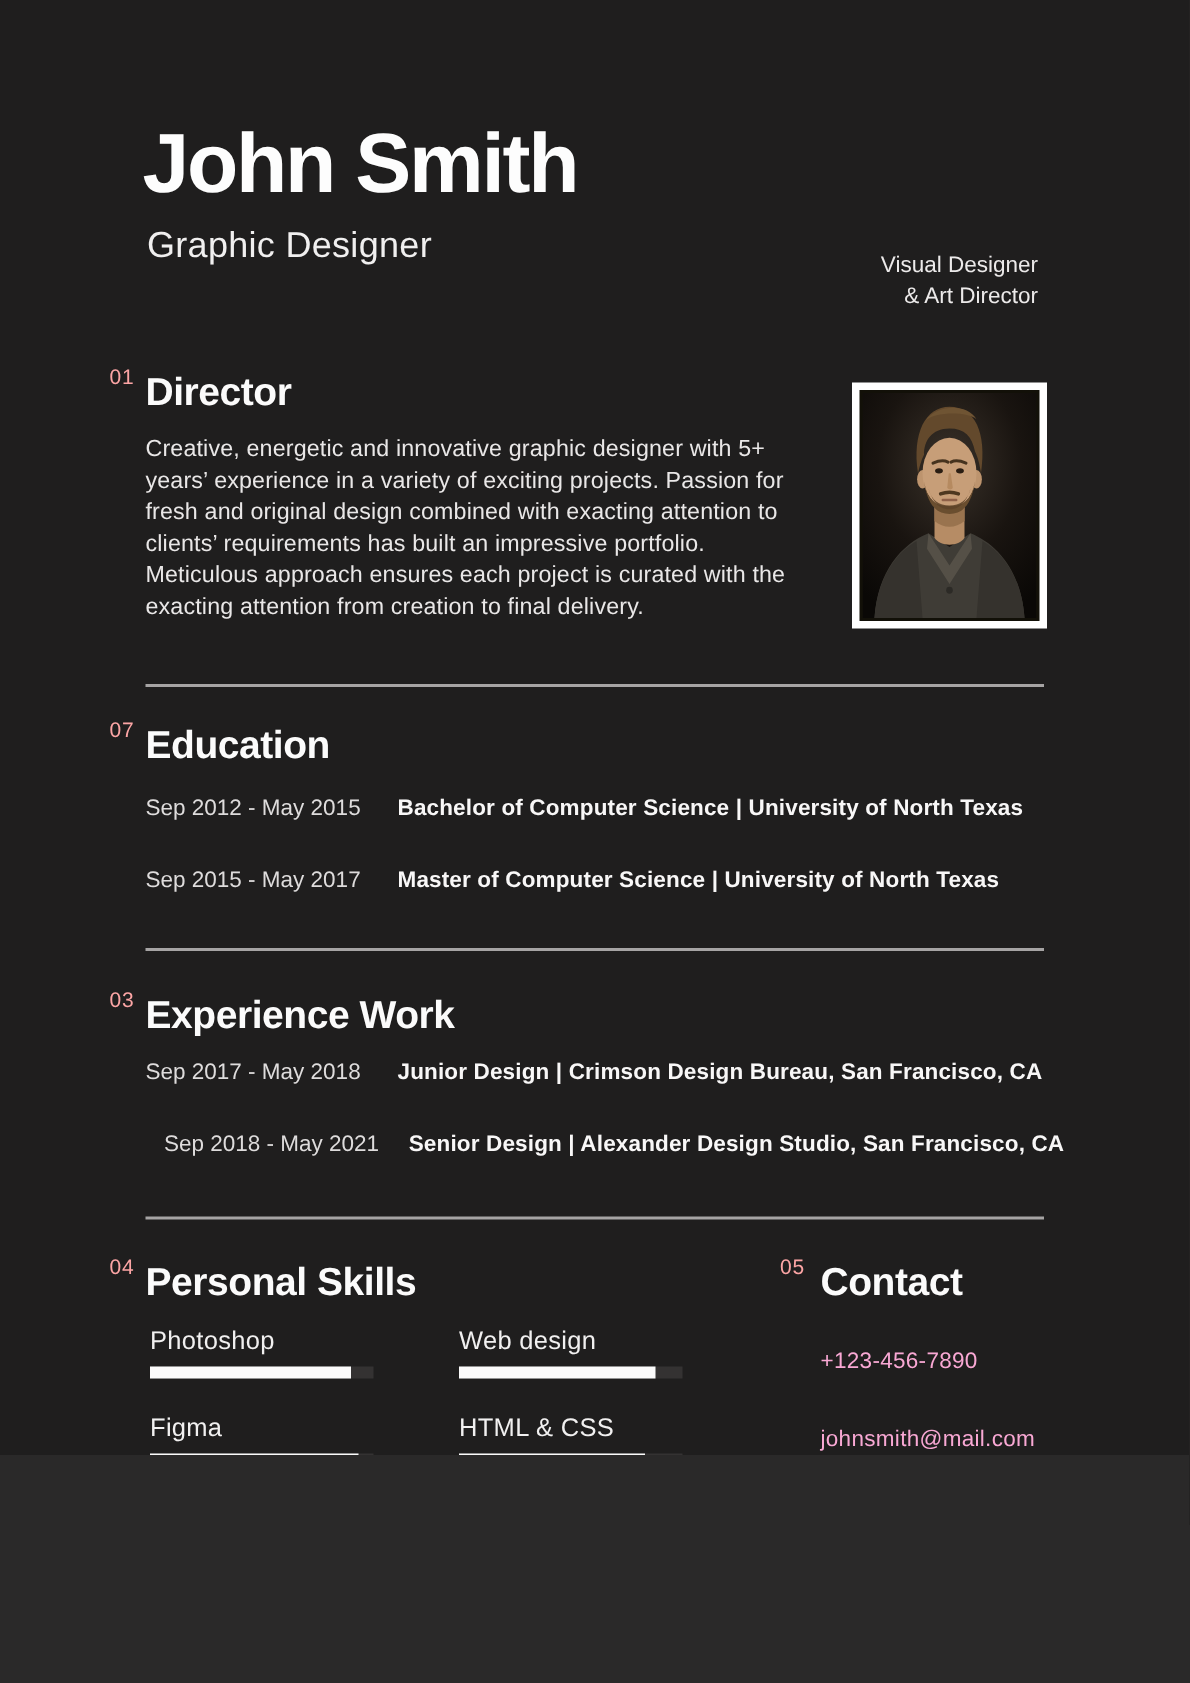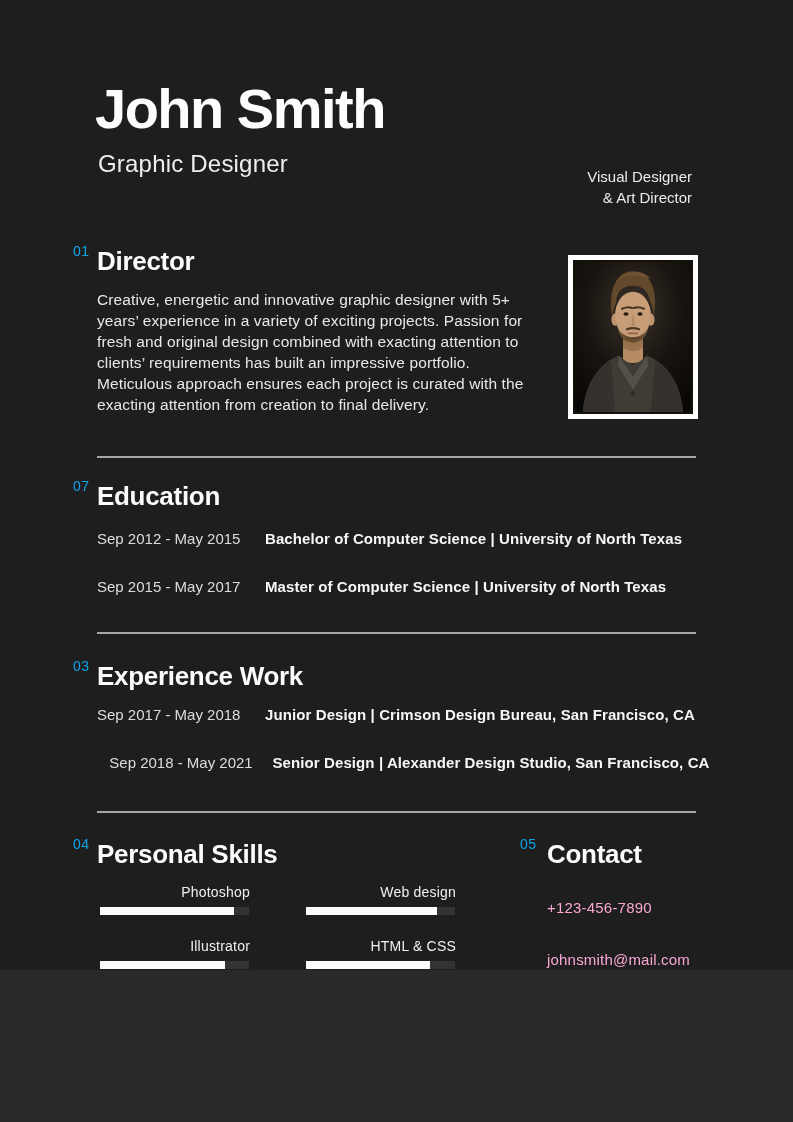--- a/index.html
+++ b/index.html
@@ -23,21 +23,21 @@
     position:absolute; left:98px; top:150px;
     font-size:24px; font-weight:400; color:#f0efef; letter-spacing:0.2px;
   }
   .tagline {
     position:absolute; right:101px; top:166px;
     text-align:right; font-size:15px; line-height:21px; color:#eceaea;
   }
   
   .sec-num {
     position:absolute; left:73px;
-    font-size:14px; color:#0ea5e9; letter-spacing:0.5px;
+    font-size:14px; color:#fca5a5; letter-spacing:0.5px;
   }
   .sec-head {
     position:absolute; left:97px;
     font-size:26px; font-weight:700; letter-spacing:-0.3px; color:#fbfbfb;
   }
   .divider {
     position:absolute; left:97px; width:599px; height:2px;
     background:#a6a4a4;
   }
   
@@ -57,21 +57,21 @@
     display:flex; align-items:flex-start;
     font-size:15px; line-height:18px;
   }
   .row .date { width:168px; flex:0 0 168px; color:#dedcdc; font-weight:400; }
   .row .desc { flex:1; color:#f8f7f7; font-weight:700; letter-spacing:0.1px; }
   
   .skill-col { position:absolute; top:884px; width:150px; }
   .skill-col.c1 { left:100px; }
   .skill-col.c2 { left:306px; }
   .skill-row { margin-bottom:23px; }
-  .skill-label { font-size:14px; color:#f1f0f0; margin-bottom:7px; letter-spacing:0.2px;text-align:right; }
+  .skill-label { font-size:17px; color:#f1f0f0; margin-bottom:7px; letter-spacing:0.2px; }
   .skill-track { width:149px; height:8px; background:#343232; }
   .skill-fill  { height:100%; background:#fbfbfb; }
   
   .contact-list { position:absolute; left:547px; top:899px; width:180px; }
   .contact-item { font-size:15px; color:#f9a8d4; margin-bottom:35px; letter-spacing:0.2px; }
 </style>
 </head>
 <body>
 
 <div class="page">
@@ -166,26 +166,20 @@
   <div class="sec-head" style="top:839px;">Personal Skills</div>
 
   <div class="skill-col c1">
     <div class="skill-row">
       <div class="skill-label">Photoshop</div>
       <div class="skill-track">
           <div class="skill-fill" style="width: 90%;"></div>
         </div>
     </div>
     <div class="skill-row">
-      <div class="skill-label">Illustrator</div>
-      <div class="skill-track">
-          <div class="skill-fill" style="width: 84%;"></div>
-        </div>
-    </div>
-    <div class="skill-row">
       <div class="skill-label">Figma</div>
       <div class="skill-track">
           <div class="skill-fill" style="width: 93%;"></div>
         </div>
     </div>
   </div>
 
   <div class="skill-col c2">
     <div class="skill-row">
       <div class="skill-label">Web design</div>

